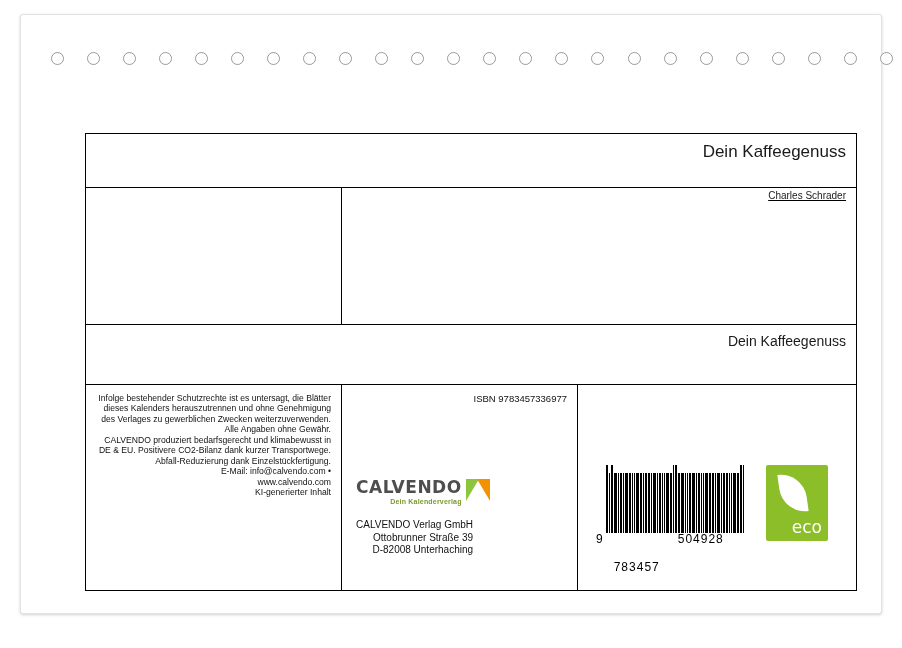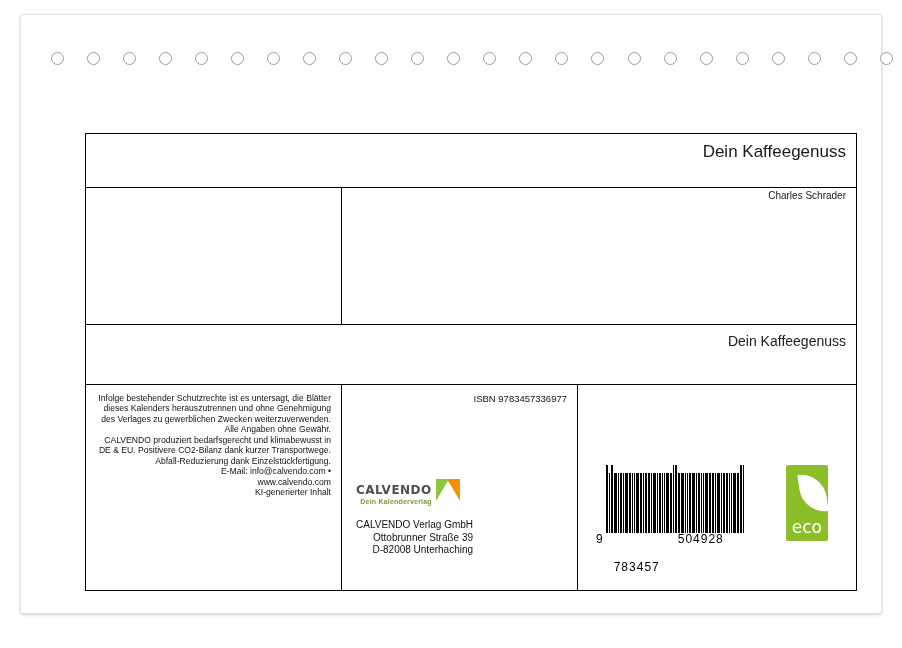--- a/index.html
+++ b/index.html
@@ -74,20 +74,21 @@
     box-sizing: border-box;
     text-align: right;
   }
   .row.title-row {
     height: 54px;
     border-bottom: 1px solid #000000;
   }
   .row.author-row {
     height: 137px;
     border-bottom: 1px solid #000000;
+    text-decoration: underline;
   }
   .row.article-row {
     height: 60px;
     border-bottom: 1px solid #000000;
   }
   .row.legal-row {
     flex: 1 1 auto;
   }
 
   .cell {
@@ -157,21 +158,21 @@
   
   .logo-wrap {
     position: absolute;
     left: 14px;
     top: 92px;
     display: flex;
     align-items: flex-end;
   }
   .logo-word {
     font-family: "DejaVu Sans", sans-serif;
-    font-size: 12px;
+    font-size: 17px;
     font-weight: bold;
     letter-spacing: 0.5px;
     color: #4e4e4e;
     line-height: 1;
   }
   .logo-sub {
     font-size: 7px;
     font-weight: bold;
     color: #7a9a2e;
     letter-spacing: 0.2px;
@@ -241,21 +242,21 @@
     letter-spacing: 1px;
   }
   .barcode-digits .d1 { margin-left: -10px; margin-right: 10px; }
   .barcode-digits .d2 { margin-right: 18px; margin-top: 28px; }
 
   
   .eco {
     position: absolute;
     right: 28px;
     top: 80px;
-    width: 42px;
+    width: 62px;
     height: 76px;
     background: #8cbe2a;
     border-radius: 2px;
     overflow: hidden;
   }
   .eco .leaf {
     position: absolute;
     left: 14px;
     top: 8px;
     width: 26px;

